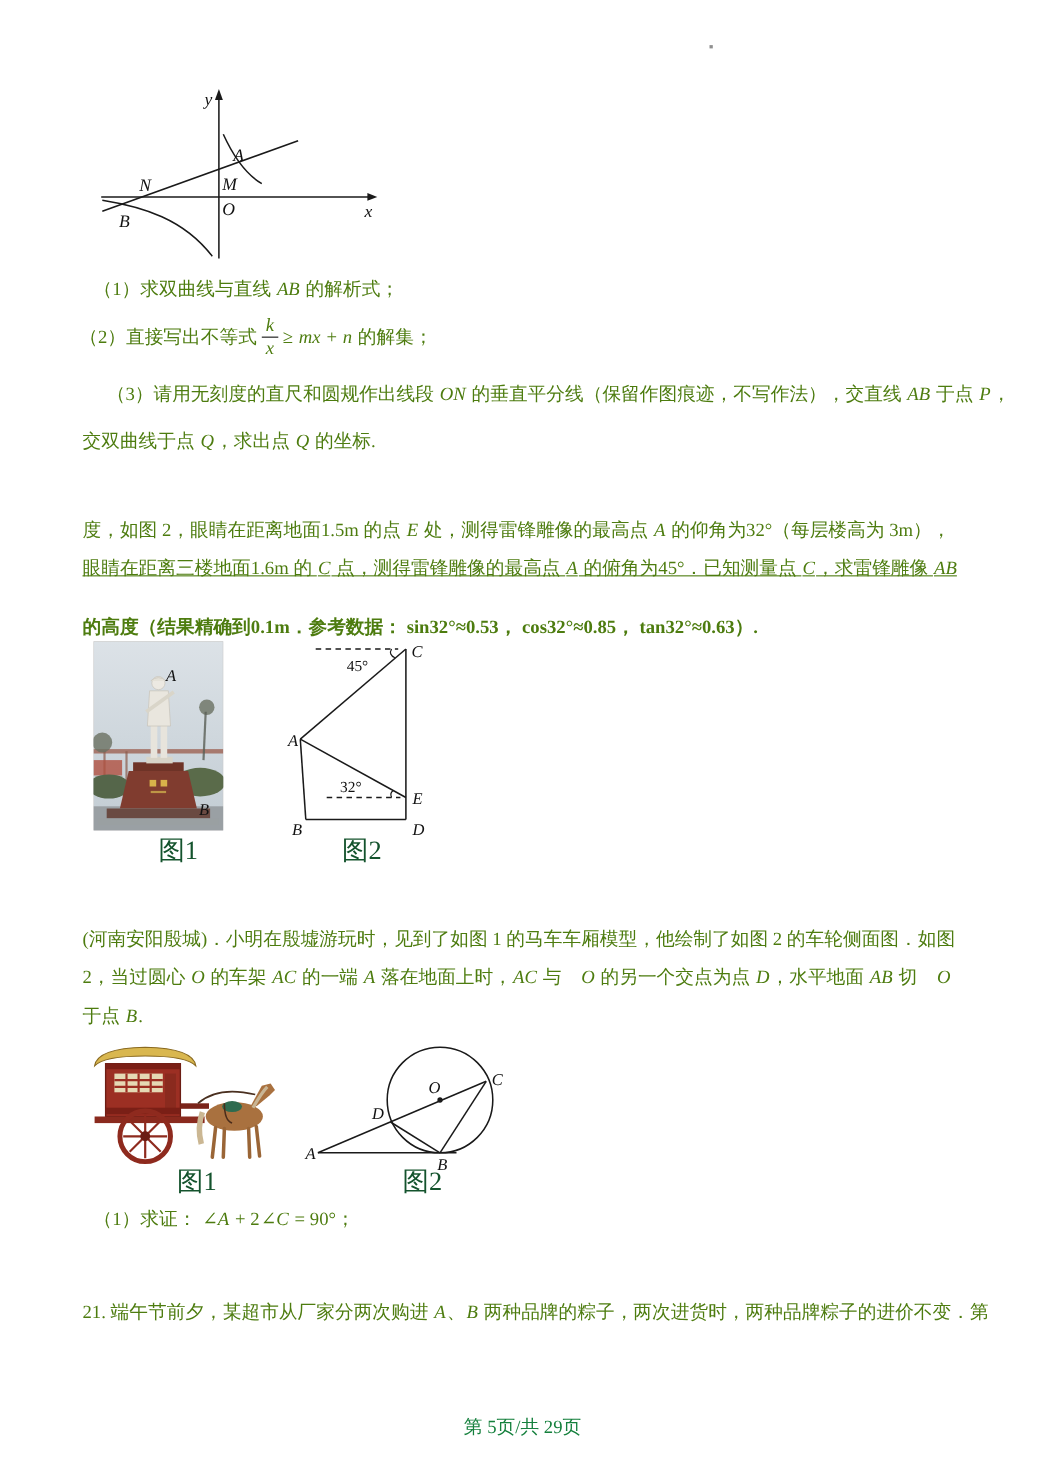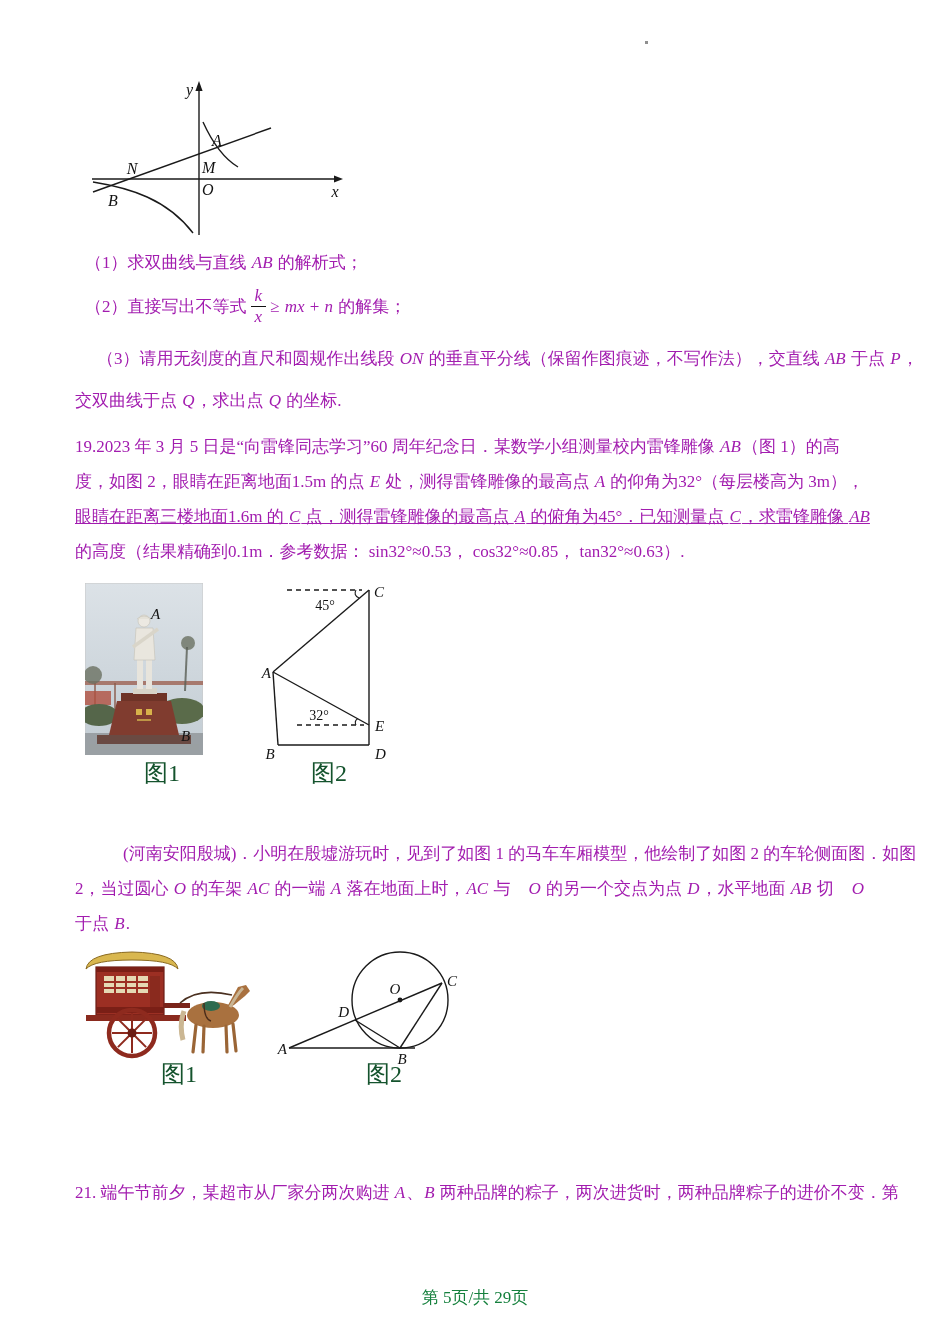--- a/index.html
+++ b/index.html
@@ -1,18 +1,18 @@
 <!DOCTYPE html>
 <html><head>
 <meta charset="utf-8">
 <style>
   html,body{margin:0;padding:0;background:#ffffff;}
   #page{position:relative;width:950px;height:1344px;background:#ffffff;overflow:hidden;
         font-family:"Liberation Serif","DejaVu Serif",serif;color:#111;}
-  .line{position:absolute;font-size:17px;line-height:26px;white-space:nowrap;color:#a21caf;}
+  .line{position:absolute;font-size:17px;line-height:26px;white-space:nowrap;color:#4d7c0f;}
   .mi{font-style:italic;font-family:"Liberation Serif","DejaVu Serif",serif;padding:0 1px;}
   .frac{display:inline-block;vertical-align:middle;text-align:center;font-style:italic;
         margin:0 4px;position:relative;top:-2px;}
   .fnum{display:block;padding:0 4px;border-bottom:1.3px solid #111;line-height:1.15;}
   .fden{display:block;line-height:1.15;}
   .caption{position:absolute;font-size:24px;color:#14532d;width:60px;text-align:right;}
   .figure{position:absolute;}
   svg text{font-family:"Liberation Serif","DejaVu Serif",serif;fill:#121212;}
   svg .v{font-style:italic;}
   .stray{position:absolute;left:645px;top:41px;width:3px;height:3px;background:#8f8f8f;}
@@ -38,28 +38,27 @@
     <text class="v" x="108" y="20" font-size="16" text-anchor="end">y</text>
     <text class="v" x="250" y="122" font-size="16" text-anchor="middle">x</text>
     <text class="v" x="117" y="120" font-size="16">O</text>
     <text class="v" x="132" y="71" font-size="16" text-anchor="middle">A</text>
     <text class="v" x="117" y="98" font-size="16">M</text>
     <text class="v" x="47" y="99" font-size="16" text-anchor="middle">N</text>
     <text class="v" x="28" y="131" font-size="16" text-anchor="middle">B</text>
   </svg>
 
   <div class="line" style="left:85px;top:250px;"><span>（1）求双曲线与直线 </span><span class="mi">AB</span><span> 的解析式；</span></div>
-  <div class="line" style="left:85px;top:288px;"><span>（2）直接写出不等式</span><span class="frac"><span class="fnum">k</span><span class="fden">x</span></span><span>≥ </span><span class="mi">mx</span><span> + </span><span class="mi">n</span><span> 的解集；</span></div>
+  <div class="line" style="left:72px;top:288px;"><span>（2）直接写出不等式</span><span class="frac"><span class="fnum">k</span><span class="fden">x</span></span><span>≥ </span><span class="mi">mx</span><span> + </span><span class="mi">n</span><span> 的解集；</span></div>
   <div class="line" style="left:97px;top:346px;"><span>（3）请用无刻度的直尺和圆规作出线段 </span><span class="mi">ON</span><span> 的垂直平分线（保留作图痕迹，不写作法），交直线 </span><span class="mi">AB</span><span> 于点 </span><span class="mi">P</span><span>，</span></div>
   <div class="line" style="left:75px;top:388px;"><span>交双曲线于点 </span><span class="mi">Q</span><span>，求出点 </span><span class="mi">Q</span><span> 的坐标.</span></div>
 
-  <div class="line" style="left:75px;top:434px;"><span>19.2023 年 3 月 5 日是“向雷锋同志学习”60 周年纪念日．某数学小组测量校内雷锋雕像 </span><span class="mi">AB</span><span>（图 1）的高</span></div>
   <div class="line" style="left:75px;top:469px;"><span>度，如图 2，眼睛在距离地面1.5m 的点 </span><span class="mi">E</span><span> 处，测得雷锋雕像的最高点 </span><span class="mi">A</span><span> 的仰角为32°（每层楼高为 3m），</span></div>
   <div class="line" style="left:75px;top:504px;text-decoration:underline;"><span>眼睛在距离三楼地面1.6m 的 </span><span class="mi">C</span><span> 点，测得雷锋雕像的最高点 </span><span class="mi">A</span><span> 的俯角为45°．已知测量点 </span><span class="mi">C</span><span>，求雷锋雕像 </span><span class="mi">AB</span></div>
-  <div class="line" style="left:75px;top:539px;"><span>的高度（结果精确到0.1m．参考数据： sin32°≈0.53， cos32°≈0.85， tan32°≈0.63）.</span></div>
+  <div class="line" style="left:75px;top:557px;font-weight:bold;"><span>的高度（结果精确到0.1m．参考数据： sin32°≈0.53， cos32°≈0.85， tan32°≈0.63）.</span></div>
 
   <svg class="figure" style="left:85px;top:583px;" width="118" height="172" viewBox="0 0 118 172">
     <defs>
       <linearGradient id="sky" x1="0" y1="0" x2="0" y2="1">
         <stop offset="0" stop-color="#dce2e7"></stop>
           <stop offset="1" stop-color="#c2ccd3"></stop>
       </linearGradient>
     </defs>
     <rect x="0" y="0" width="118" height="172" fill="url(#sky)" stroke="#c8c8c8" stroke-width="1"></rect>
     <rect x="0" y="150" width="118" height="22" fill="#9aa0a4"></rect>
@@ -108,21 +107,21 @@
     <text class="v" x="14" y="98" font-size="15" text-anchor="end">A</text>
     <text class="v" x="13" y="179" font-size="15" text-anchor="middle">B</text>
     <text class="v" x="117" y="17" font-size="15">C</text>
     <text class="v" x="118" y="179" font-size="15">D</text>
     <text class="v" x="118" y="151" font-size="15">E</text>
     <text x="68" y="30" font-size="14" text-anchor="middle">45°</text>
     <text x="62" y="140" font-size="14" text-anchor="middle">32°</text>
   </svg>
   <div class="caption" style="left:287px;top:757px;">图2</div>
 
-  <div class="line" style="left:75px;top:841px;margin-left:48px;"><span>(河南安阳殷城)．小明在殷墟游玩时，见到了如图 1 的马车车厢模型，他绘制了如图 2 的车轮侧面图．如图</span></div>
+  <div class="line" style="left:75px;top:841px;"><span>(河南安阳殷城)．小明在殷墟游玩时，见到了如图 1 的马车车厢模型，他绘制了如图 2 的车轮侧面图．如图</span></div>
   <div class="line" style="left:75px;top:876px;"><span>2，当过圆心 </span><span class="mi">O</span><span> 的车架 </span><span class="mi">AC</span><span> 的一端 </span><span class="mi">A</span><span> 落在地面上时，</span><span class="mi">AC</span><span> 与　</span><span class="mi">O</span><span> 的另一个交点为点 </span><span class="mi">D</span><span>，水平地面 </span><span class="mi">AB</span><span> 切　</span><span class="mi">O</span></div>
   <div class="line" style="left:75px;top:911px;"><span>于点 </span><span class="mi">B</span><span>.</span></div>
 
   <svg class="figure" style="left:80px;top:945px;" width="175" height="115" viewBox="0 0 175 115">
 
     <path d="M6,24 Q8,8 52,7 Q96,8 98,24 Q90,15 52,15 Q14,15 6,24 Z" fill="#d9b74f" stroke="#8a6a20" stroke-width="1"></path>
     <rect x="16" y="22" width="68" height="48" fill="#9c2f23" stroke="#6b1d14" stroke-width="1.2"></rect>
     <rect x="16" y="22" width="68" height="5" fill="#7a1f16"></rect>
     <rect x="24" y="31" width="44" height="17" fill="#e5d9b4"></rect>
     <g stroke="#9c2f23" stroke-width="2">
@@ -176,18 +175,19 @@
     </g>
     <circle cx="125" cy="55" r="2.4" fill="#1a1a1a"></circle>
     <text class="v" x="120" y="49" font-size="15" text-anchor="middle">O</text>
     <text class="v" x="12" y="109" font-size="15" text-anchor="end">A</text>
     <text class="v" x="127" y="119" font-size="15" text-anchor="middle">B</text>
     <text class="v" x="172" y="41" font-size="15">C</text>
     <text class="v" x="74" y="72" font-size="15" text-anchor="end">D</text>
   </svg>
   <div class="caption" style="left:342px;top:1058px;">图2</div>
 
+  <div class="line" style="left:85px;top:1096px;"><span>（1）求证： </span><span class="mi">∠A</span><span> + 2</span><span class="mi">∠C</span><span> = 90°；</span></div>
 
   <div class="line" style="left:75px;top:1180px;"><span>21. 端午节前夕，某超市从厂家分两次购进 </span><span class="mi">A</span><span>、</span><span class="mi">B</span><span> 两种品牌的粽子，两次进货时，两种品牌粽子的进价不变．第</span></div>
 
   <div class="footer">第 5页/共 29页</div>
 
 </div>
 
 </body></html>

